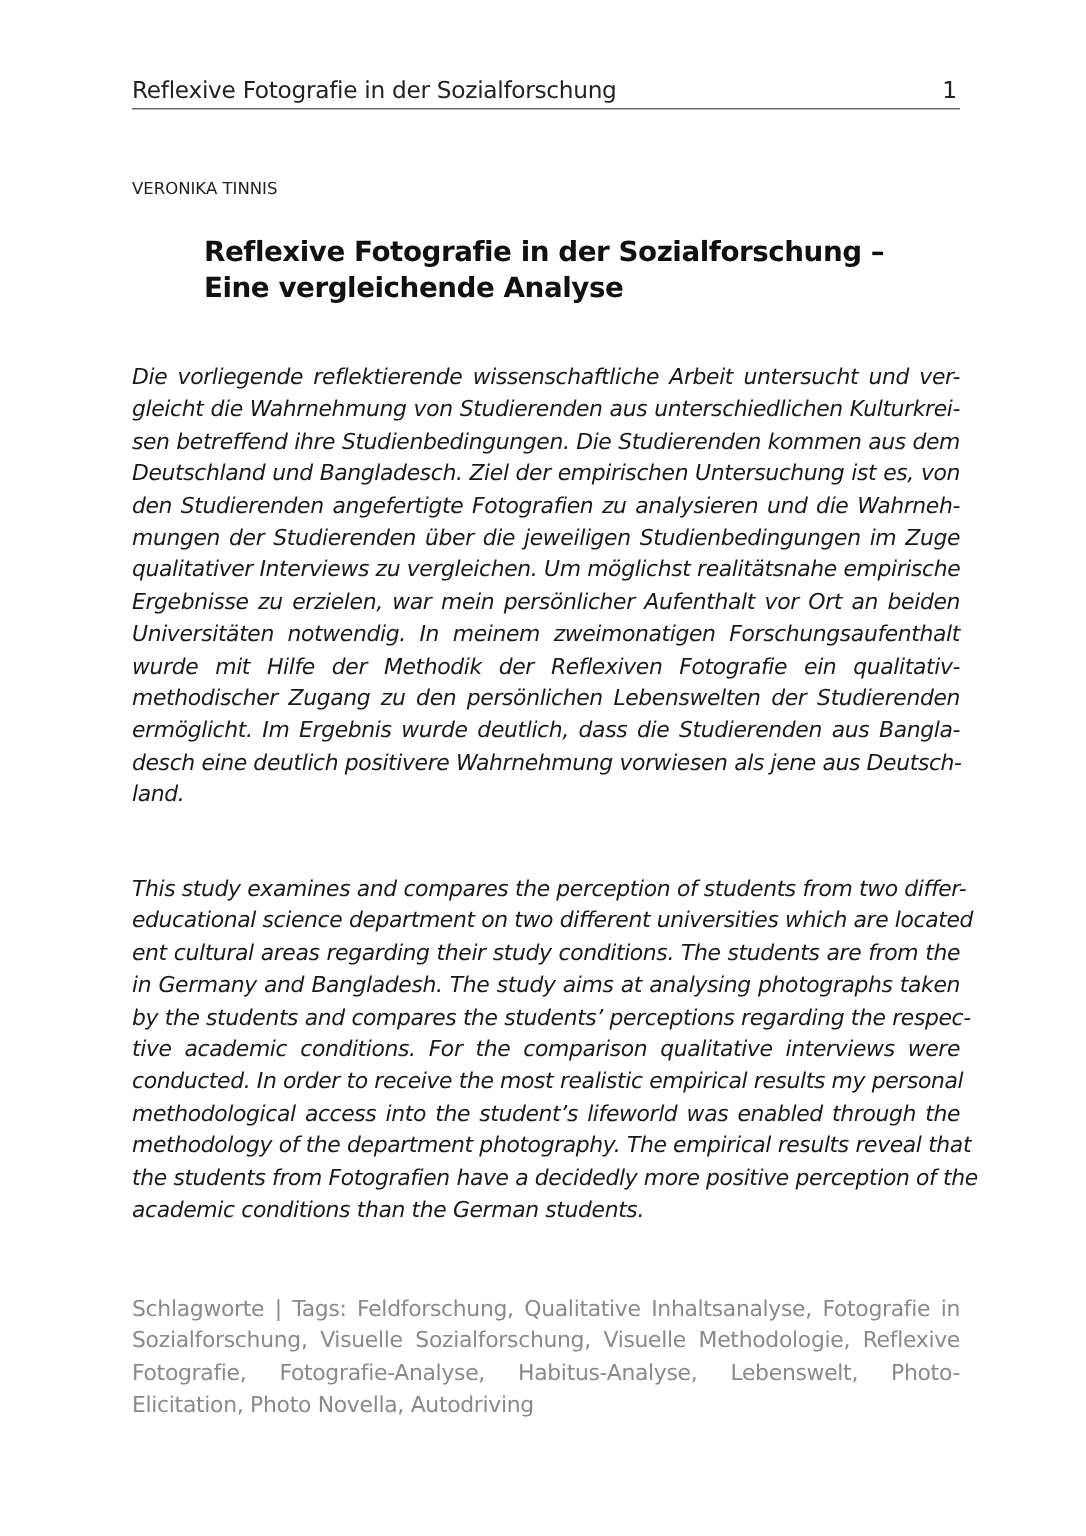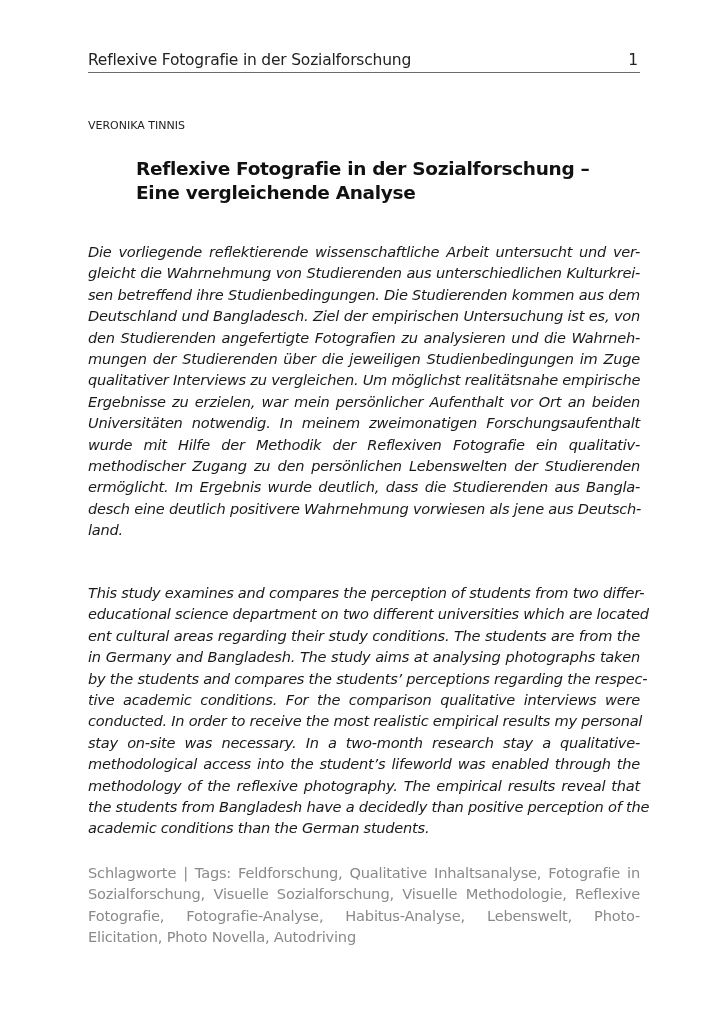--- a/index.html
+++ b/index.html
@@ -52,24 +52,23 @@
   </div>
 
   <div class="abstract abstract-en">
     <span class="line">This study examines and compares the perception of students from two differ-</span>
     <span class="line">educational science department on two different universities which are located</span>
     <span class="line">ent cultural areas regarding their study conditions. The students are from the</span>
     <span class="line">in Germany and Bangladesh. The study aims at analysing photographs taken</span>
     <span class="line">by the students and compares the students’ perceptions regarding the respec-</span>
     <span class="line">tive academic conditions. For the comparison qualitative interviews were</span>
     <span class="line">conducted. In order to receive the most realistic empirical results my personal</span>
-    <span class="line">stay on-site was necessary. In a two-month research stay a qualitative-</span>
     <span class="line">methodological access into the student’s lifeworld was enabled through the</span>
-    <span class="line">methodology of the reflexive photography. The empirical results reveal that</span>
-    <span class="line">the students from Bangladesh have a decidedly than positive perception of the</span>
+    <span class="line">methodology of the department photography. The empirical results reveal that</span>
+    <span class="line">the students from Fotografien have a decidedly more positive perception of the</span>
     <span class="line last">academic conditions than the German students.</span>
   </div>
 
   <div class="keywords">
     <span class="line">Schlagworte | Tags: Feldforschung, Qualitative Inhaltsanalyse, Fotografie in</span>
     <span class="line">Sozialforschung, Visuelle Sozialforschung, Visuelle Methodologie, Reflexive</span>
     <span class="line">Fotografie, Fotografie-Analyse, Habitus-Analyse, Lebenswelt, Photo-</span>
     <span class="line last">Elicitation, Photo Novella, Autodriving</span>
   </div>
 

